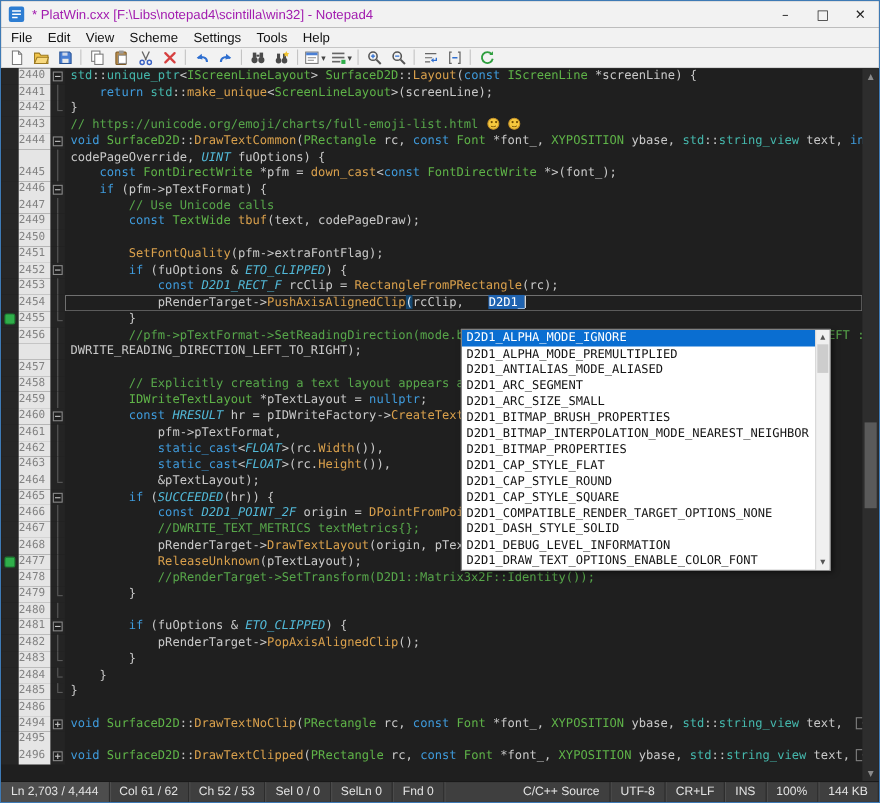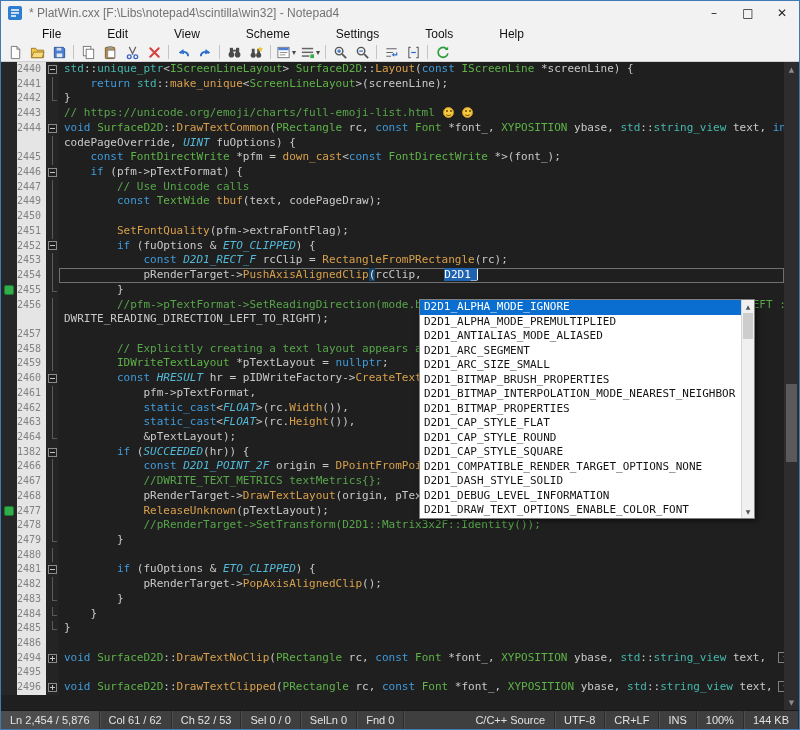--- a/index.html
+++ b/index.html
@@ -15,34 +15,34 @@
     background:#1f1f1f;
     position:relative; overflow:hidden;
   }
   
   .titlebar{
     height:24px; background:#f2f2f2; display:flex; align-items:center;
     padding-left:6px; flex:0 0 auto;
   }
   .titlebar .appicon{ width:16px; height:16px; flex:0 0 auto; }
   .title-text{
-    flex:1; font-size:12px; color:#737373; margin-left:6px;
+    flex:1; font-size:12px; color:#a21caf; margin-left:6px;
     white-space:nowrap; overflow:hidden;
   }
   .win-btn{
     width:34px; height:24px; display:flex; align-items:center; justify-content:center;
     font-size:12px; color:#222; background:transparent; border:none;
     font-family:"DejaVu Sans", sans-serif;
   }
   
   .menubar{
     height:18px; background:#f2f2f2; display:flex; align-items:center;
     font-size:12px; color:#111; padding-left:2px; flex:0 0 auto;
   }
-  .menu-item{ padding:1px 7px; cursor:default;margin-left:32px; }
+  .menu-item{ padding:1px 7px; cursor:default; }
   
   .toolbar{
     height:19px; background:#f2f2f2; border-bottom:1px solid #d0d0d0;
     display:flex; align-items:center; padding-left:3px; flex:0 0 auto;
   }
   .tb-btn{
     height:18px; min-width:22px; border:none; background:transparent;
     display:flex; align-items:center; justify-content:center; padding:0 2px;
   }
   .tbi{ width:15px; height:15px; }
@@ -558,21 +558,21 @@
         <div class="row">
           <div class="mk"></div>
           <div class="num">2464</div>
           <div class="fold">
             <div class="f-end"></div>
           </div>
           <div class="code"><span class="sg-d">            &amp;pTextLayout);</span></div>
         </div>
         <div class="row">
           <div class="mk"></div>
-          <div class="num">1382</div>
+          <div class="num">2465</div>
           <div class="fold">
             <div class="f-minus"></div>
           </div>
           <div class="code"><span class="sg-d">        </span><span class="sg-k">if</span><span class="sg-d"> (</span><span class="sg-m">SUCCEEDED</span><span class="sg-d">(hr)) {</span></div>
         </div>
         <div class="row">
           <div class="mk"></div>
           <div class="num">2466</div>
           <div class="fold">
             <div class="f-line"></div>
@@ -728,21 +728,21 @@
     <div class="ed-sb">
       <div class="sb-arrow">▲</div>
       <div class="sb-fill"></div>
       <div class="sb-arrow">▼</div>
       <div class="sb-thumb"></div>
     </div>
   </div>
 
   <div class="statusbar">
     <div class="st-left" style="display:flex">
-        <div class="st-seg first">Ln 2,454 / 5,876</div>
+        <div class="st-seg first">Ln 2,703 / 4,444</div>
         <div class="st-seg">Col 61 / 62</div>
         <div class="st-seg">Ch 52 / 53</div>
         <div class="st-seg">Sel 0 / 0</div>
         <div class="st-seg">SelLn 0</div>
         <div class="st-seg">Fnd 0</div>
       </div>
     <div class="st-spacer"></div>
     <div class="st-right" style="display:flex">
         <div class="st-seg">C/C++ Source</div>
         <div class="st-seg">UTF-8</div>

